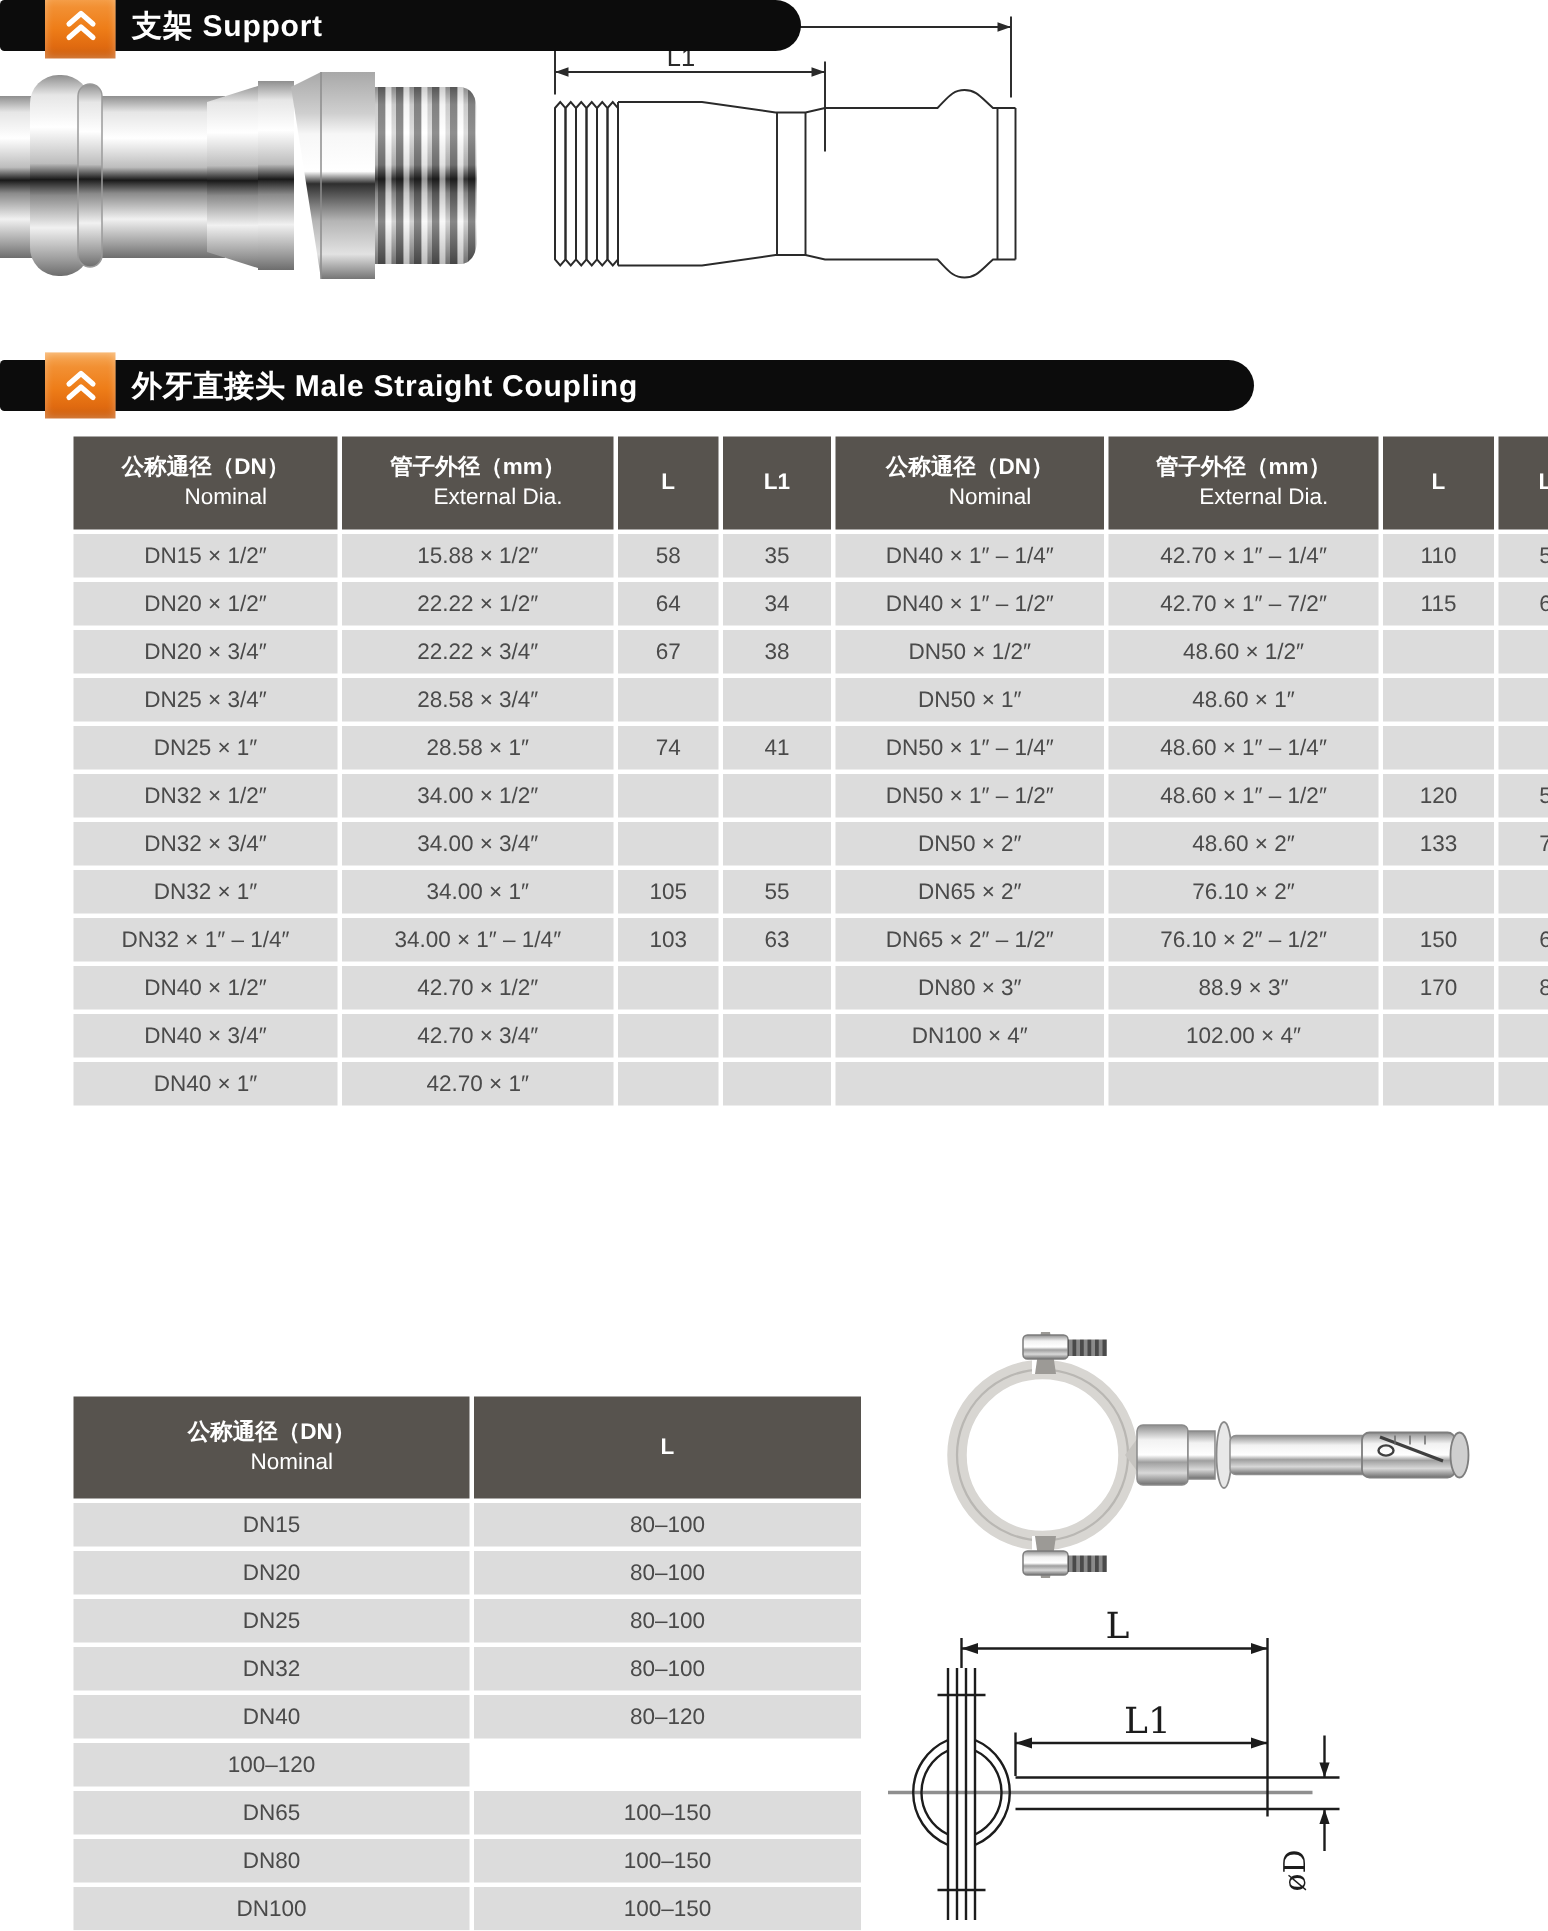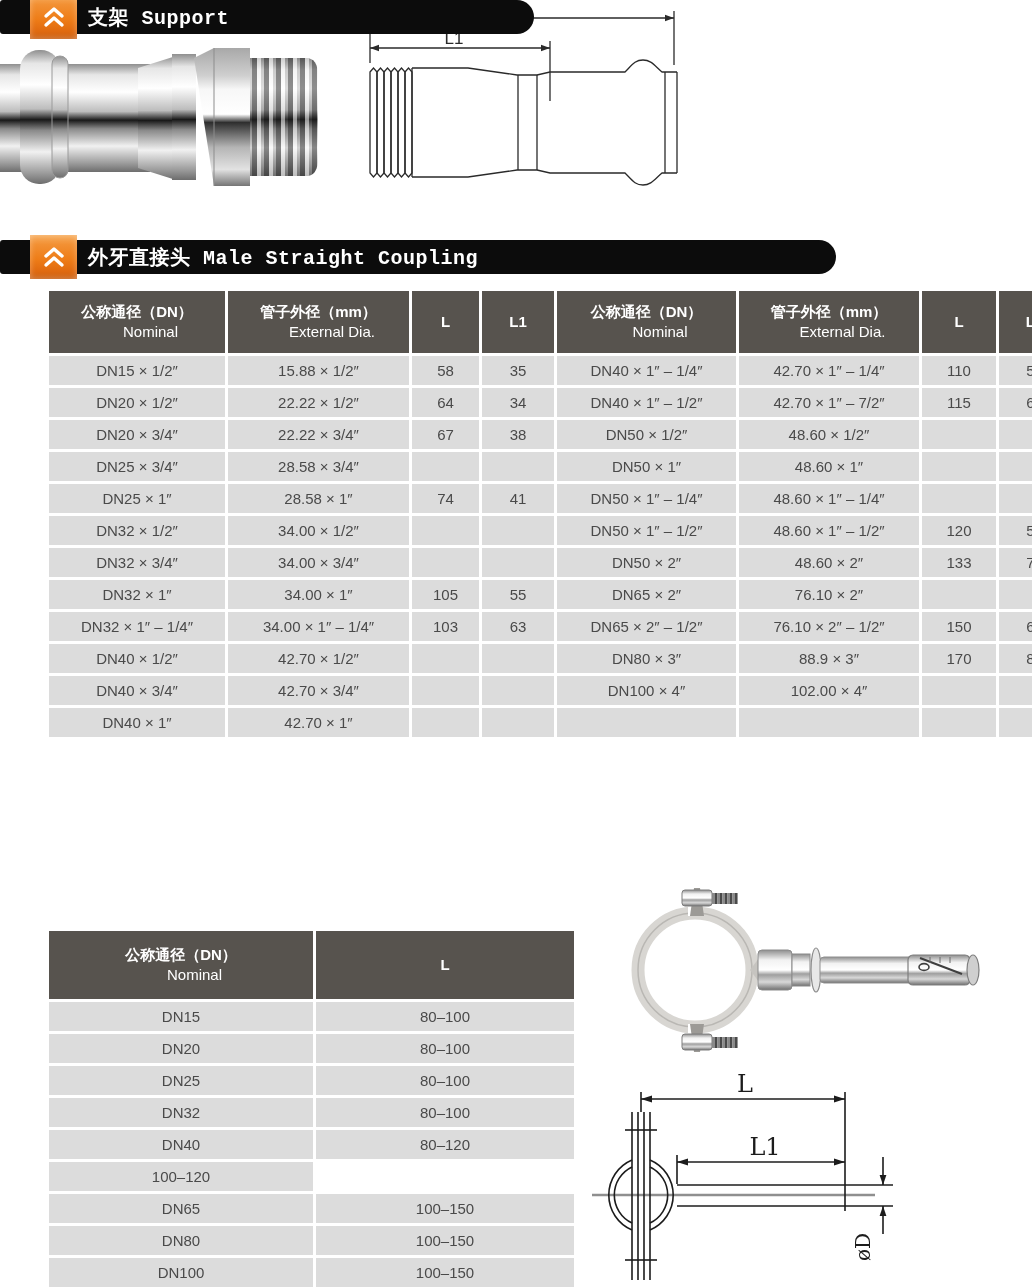--- a/index.html
+++ b/index.html
@@ -10,21 +10,21 @@
   
   .banner { position:absolute; height:34px; background:#0c0c0c; border-radius:3px 17px 17px 3px; }
   .banner-1 { left:0; top:240; width:836px; }
   .banner-2 { left:0; top:878px; width:534px; }
   .banner { top:auto; }
   .banner-1 { top:240px; }
   .ribbon { position:absolute; left:30px; top:-5px; width:47px; height:44px;
     background:linear-gradient(180deg,#f7ac5c 0%,#f29033 22%,#ee7d18 55%,#e06a10 82%,#c95f12 100%);
     box-shadow:inset 0 0 6px rgba(255,255,255,.35); display:flex; align-items:center; justify-content:center; }
   .banner-title { position:absolute; left:88px; top:0; height:34px; display:flex; align-items:center;
-    color:#fff; font-size:20px; font-weight:700; letter-spacing:.5px; white-space:nowrap;font-family:Liberation Mono, monospace; }
+    color:#fff; font-size:20px; font-weight:700; letter-spacing:.5px; white-space:nowrap; }
 
   
   .tbl { position:absolute;padding-left:44px; }
   .grid8 { display:grid; grid-template-columns:176px 181px 67px 72px 179px 180px 74px 71px; gap:3px; }
   .grid2 { display:grid; grid-template-columns:264px 258px; gap:3px; }
   .hcell { background:#57534e; color:#fff; display:flex; flex-direction:column; align-items:center;
     justify-content:center; text-align:center; font-size:15px; line-height:1.35; }
   .grid8 .hcell { height:62px; }
   .grid2 .hcell { height:68px; }
   .hcell .zh { font-weight:700; }

